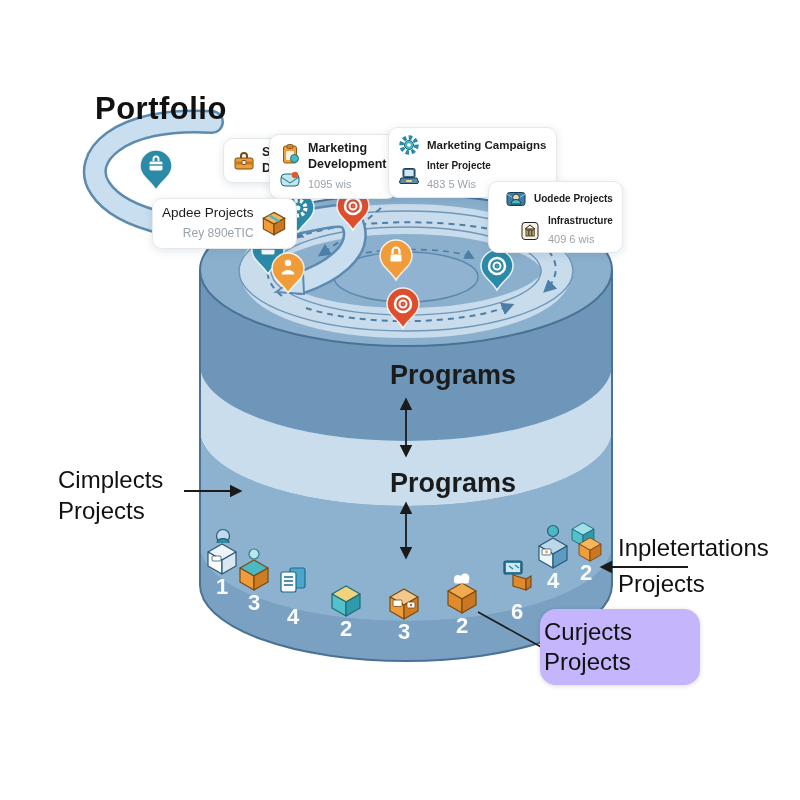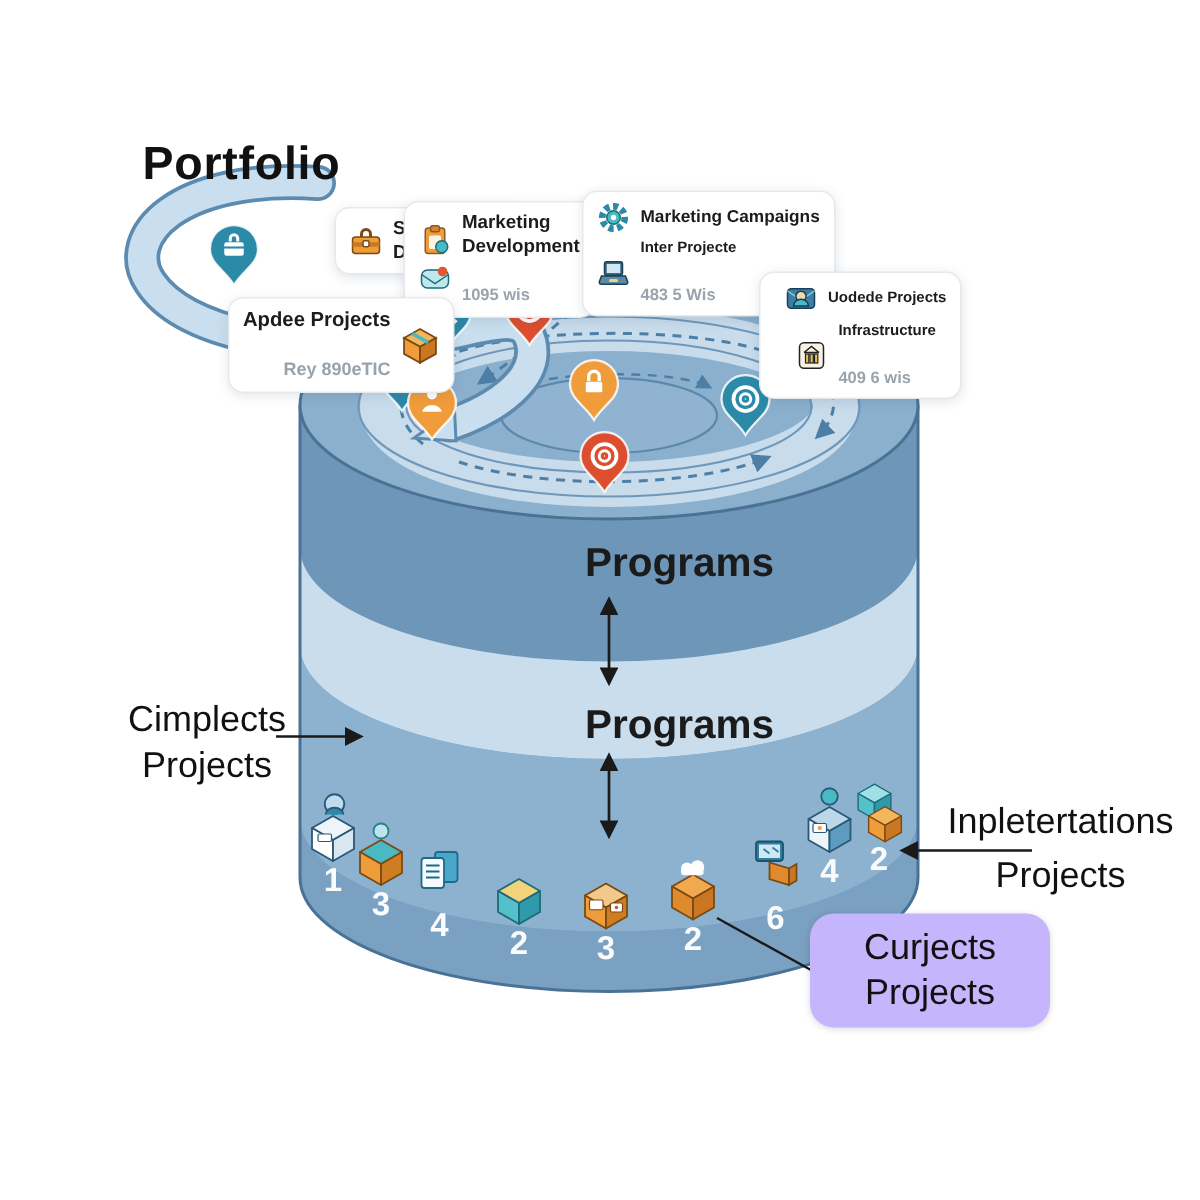--- a/index.html
+++ b/index.html
@@ -6,34 +6,34 @@
   .stage{position:relative;width:800px;height:800px;background:#fff;overflow:hidden;
          font-family:"Liberation Sans",sans-serif;}
   #scene{position:absolute;left:0;top:0;z-index:1;}
   .ov{position:absolute;z-index:2;}
   .title{left:95px;top:80px;font-size:31px;font-weight:700;color:#111;letter-spacing:.5px;margin-top:11px;}
   .callout{background:#fff;border:1px solid #e6e9ec;border-radius:10px;
            box-shadow:0 2px 8px rgba(50,80,110,.14);display:flex;align-items:center;
            gap:7px;padding:6px 9px;color:#1c1c1c;}
   .callout .t{font-size:12.5px;font-weight:600;line-height:1.25;white-space:pre-line;}
   .callout .t2{font-size:10px;font-weight:600;line-height:1.2;}
-  .callout .sub{font-size:11px;font-weight:700;color:#9aa3ab;line-height:1.3;}
-  .col{display:flex;flex-direction:column;gap:18px;}
+  .callout .sub{font-size:11px;font-weight:400;color:#9aa3ab;line-height:1.3;}
+  .col{display:flex;flex-direction:column;gap:5px;}
   .iconcol{display:flex;flex-direction:column;gap:3px;align-items:center;}
   .row{display:flex;align-items:center;gap:7px;}
   .cicon{width:22px;height:22px;flex:0 0 auto;display:block;}
-  .biglabel{font-size:24px;color:#111;text-align:center;white-space:pre-line;}
+  .biglabel{font-size:24px;color:#111;text-align:left;white-space:pre-line;}
   .lbl-left{left:58px;top:464px;width:160px;line-height:31px;}
   .lbl-right{left:618px;top:530px;width:178px;line-height:36px;}
   .lbl-curjects{left:540px;top:609px;width:152px;line-height:30px;background:#c4b5fd;
                 border-radius:16px;padding:8px 4px;box-shadow:0 1px 5px rgba(0,0,0,.15);}
   .programs{left:296px;width:220px;text-align:right;font-size:27px;font-weight:600;color:#1b1b1b;}
   .p1{top:360px;} .p2{top:468px;}
   .apdee-text{align-items:flex-end;text-align:right;}
-  .apdee-text .t2{font-size:13.5px;font-weight:700;text-align:center;}
+  .apdee-text .t2{font-size:13.5px;font-weight:400;text-align:center;}
   .apdee-text .sub{font-size:12px;}
 </style>
 </head>
 <body>
 
 <div class="stage">
 
 <svg id="scene" width="800" height="800" viewBox="0 0 800 800">
   <defs>
     <marker id="mA" viewBox="0 0 10 10" refX="8" refY="5" markerWidth="7" markerHeight="7" orient="auto-start-reverse">
@@ -274,21 +274,21 @@
       <path d="M3,13 h16 l1.5,4 a1.5,1.5 0 0 1 -1.5,1.5 h-16 a1.5,1.5 0 0 1 -1.5,-1.5 z" fill="#5b8aa5" stroke="#1d3f55"></path>
       <rect x="8" y="15" width="6" height="2" rx="1" fill="#f0d37a"></rect>
     </svg>
     <span class="col">
       <span class="t2">Inter Projecte</span>
       <span class="sub">483 5 Wis</span>
     </span>
   </span>
 </div>
 
-<div class="ov callout col" style="left:506px;top:181px;align-items:center;gap:5px;padding-left:16px;">
+<div class="ov callout col" style="left:488px;top:181px;align-items:flex-end;gap:5px;padding-left:16px;">
   <span class="row">
     <svg class="cicon" viewBox="0 0 22 22">
       <rect x="2" y="4.5" width="18" height="13" rx="2.5" fill="#3b7fa3" stroke="#173f57"></rect>
       <path d="M2,6 L11,12 L20,6" fill="none" stroke="#9cc6da"></path>
       <circle cx="11" cy="9.5" r="3.4" fill="#f3d9a8" stroke="#173f57"></circle>
       <path d="M6,16 a5,4.5 0 0 1 10,0 z" fill="#49b9c4" stroke="#173f57"></path>
     </svg>
     <span class="t2">Uodede Projects</span>
   </span>
   <span class="row">

